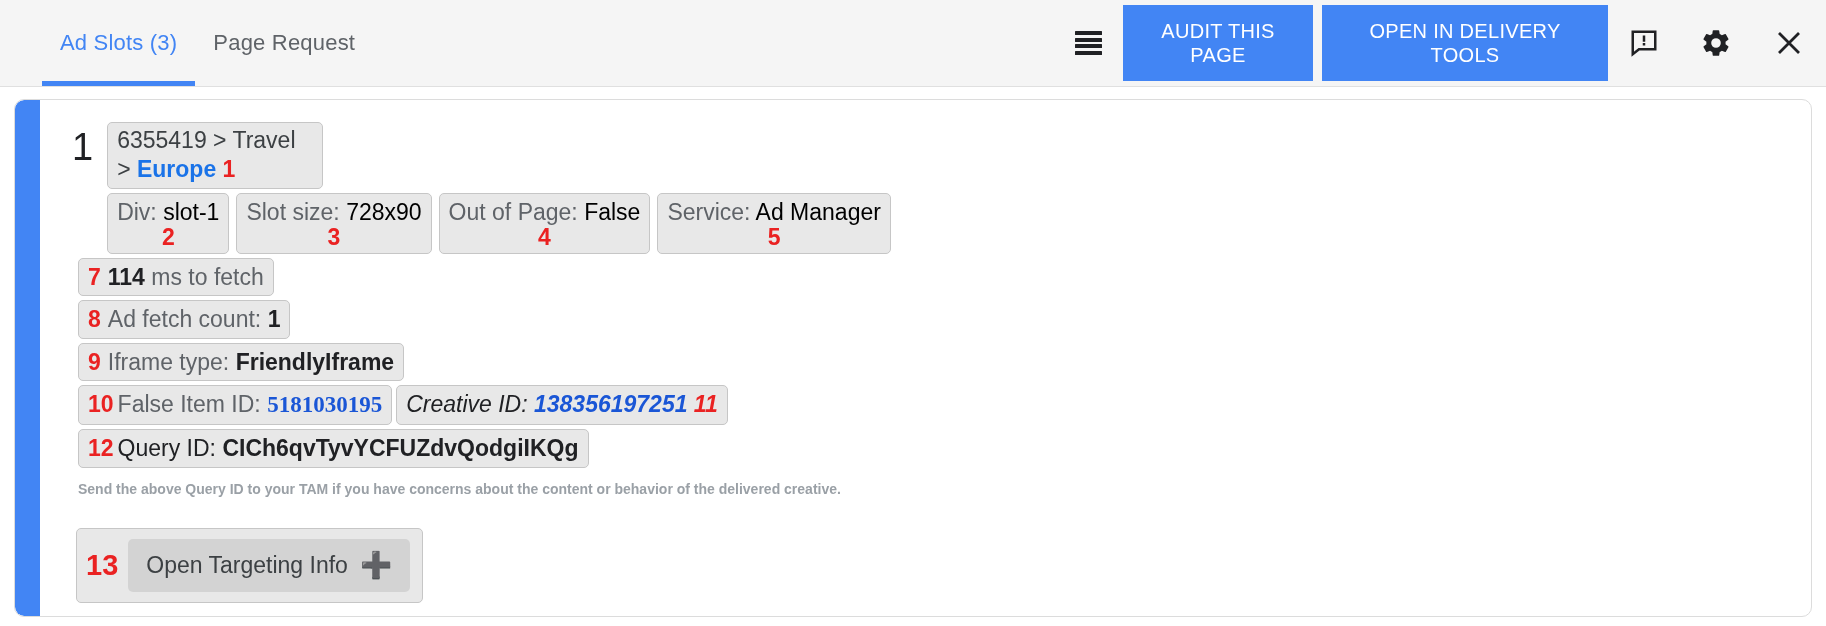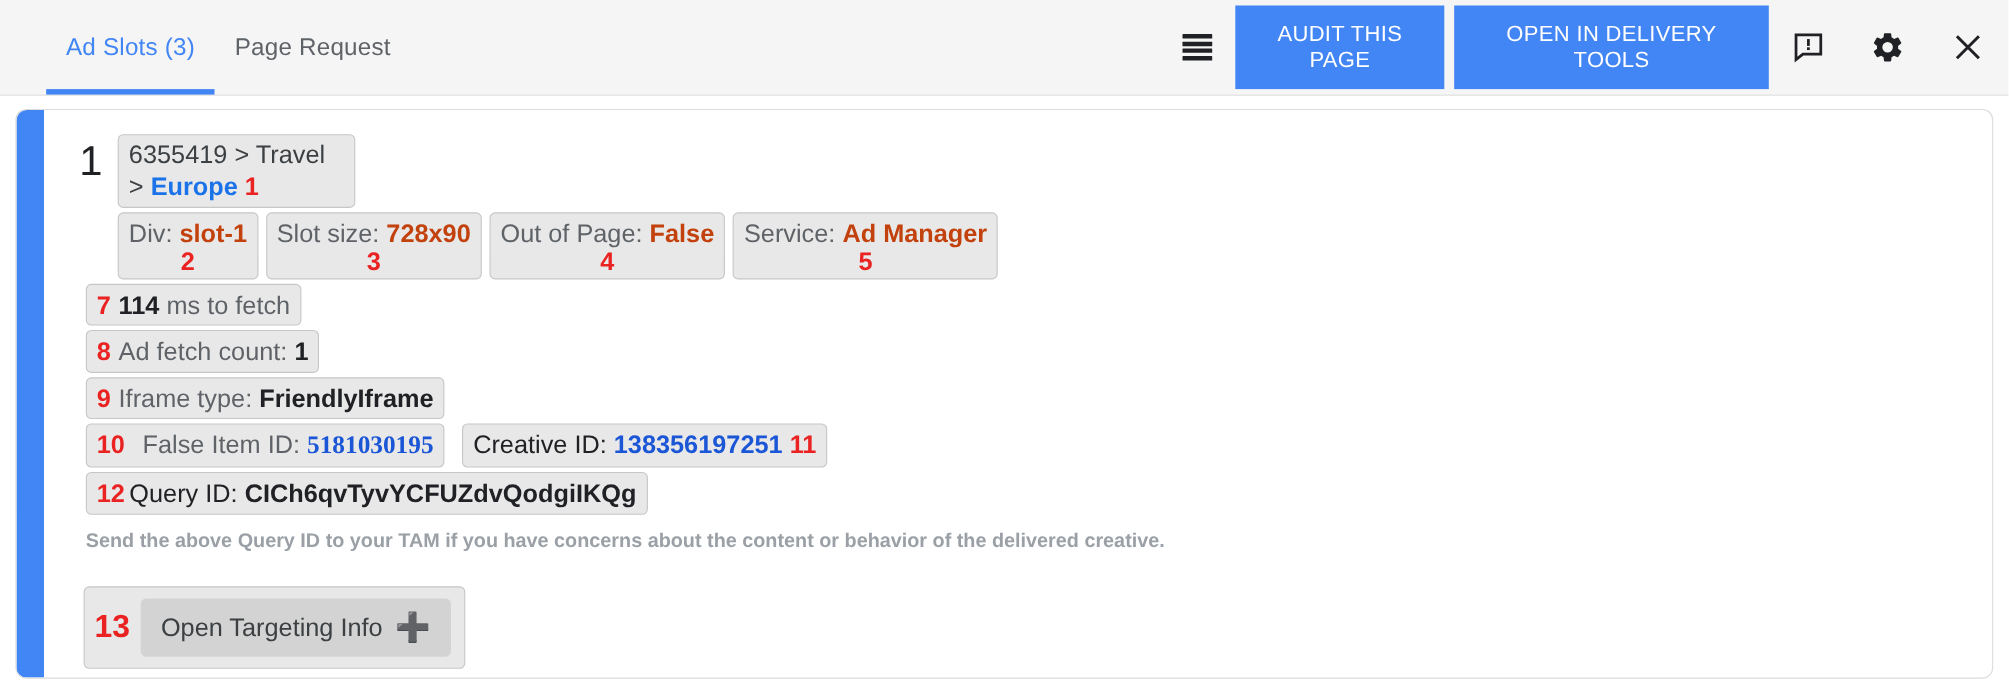--- a/index.html
+++ b/index.html
@@ -169,39 +169,39 @@
   .meta-row {
     display: flex;
     align-items: flex-start;
     gap: 7px;
     margin-top: 4px;
   }
   .meta-chip {
     text-align: left;
     padding-bottom: 2px;
   }
-  .meta-chip .mval { color: #c2410c; font-weight: 700; }
+  .meta-chip .mval { color: #000000; font-weight: 400; }
   .meta-chip .mnum {
     display: block;
     text-align: center;
     color: #ea2222;
     font-weight: 700;
     font-size: 23px;
     line-height: 1.1;
     margin-top: -2px;
   }
 
   .stack { margin-top: 4px; }
   .stack .line { margin-bottom: 4px; display: flex; }
   .inline-chips { display: flex; }
-  .inline-chips .chip + .chip { margin-left: 16px; }
+  .inline-chips .chip + .chip { margin-left: 4px; font-style: italic; }
 
   .note {
     color: #9aa0a6;
-    font-size: 18px;
+    font-size: 14px;
     font-weight: 700;
     margin: 13px 0 0 24px;
   }
 
   .targeting-wrap {
     display: inline-flex;
     align-items: center;
     background: #e8e8e8;
     border: 1px solid #c6c6c6;
     border-radius: 5px;
@@ -329,21 +329,21 @@
 
         <div class="line">
           <div class="chip">
             <span class="marker marker-pre">9</span><span>Iframe type:</span>
             <b>FriendlyIframe</b>
           </div>
         </div>
 
         <div class="line inline-chips">
           <div class="chip">
-            <span class="marker" style="margin-right:16px;">10</span><span>False Item ID:</span>
+            <span class="marker" style="margin-right:4px;">10</span><span>False Item ID:</span>
             <b style="color:#1a56d6;font-family:Liberation Serif, serif;">5181030195</b>
           </div>
           <div class="chip">
             <span style="color:#202124;">Creative ID:</span>
             <b style="color:#1a56d6;">138356197251</b>
             <span class="marker">11</span>
           </div>
         </div>
 
         <div class="line">

